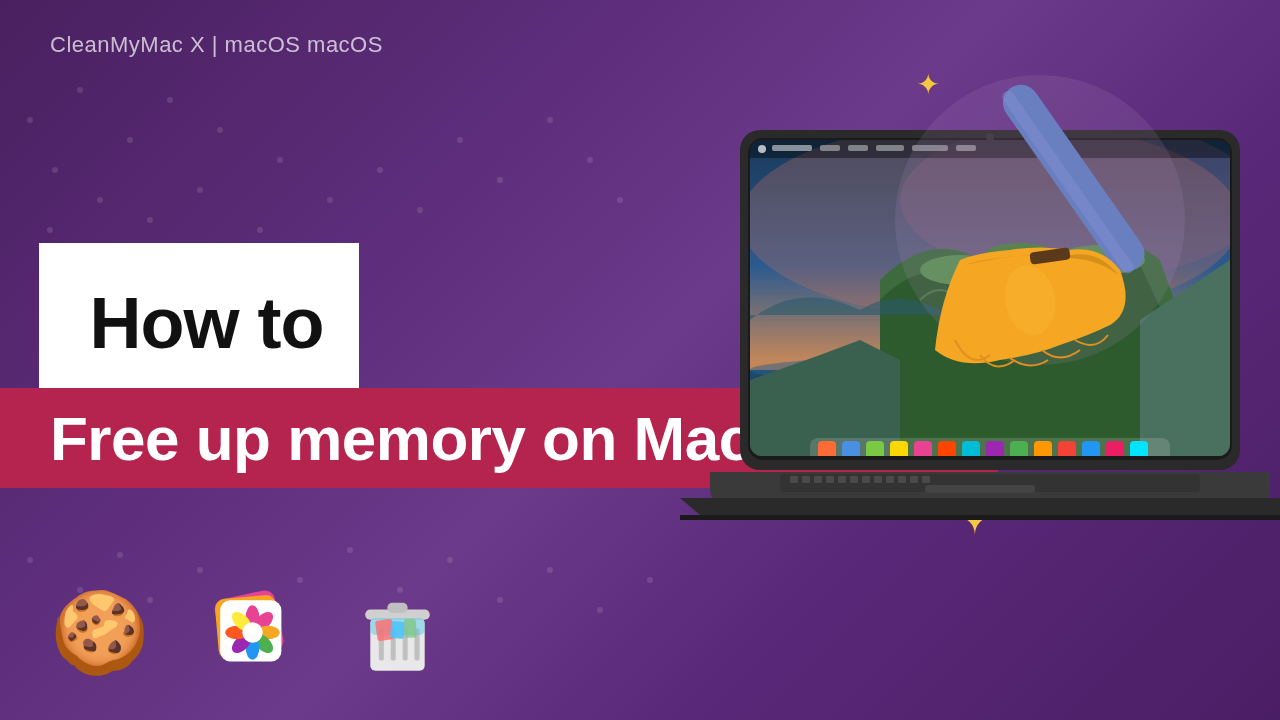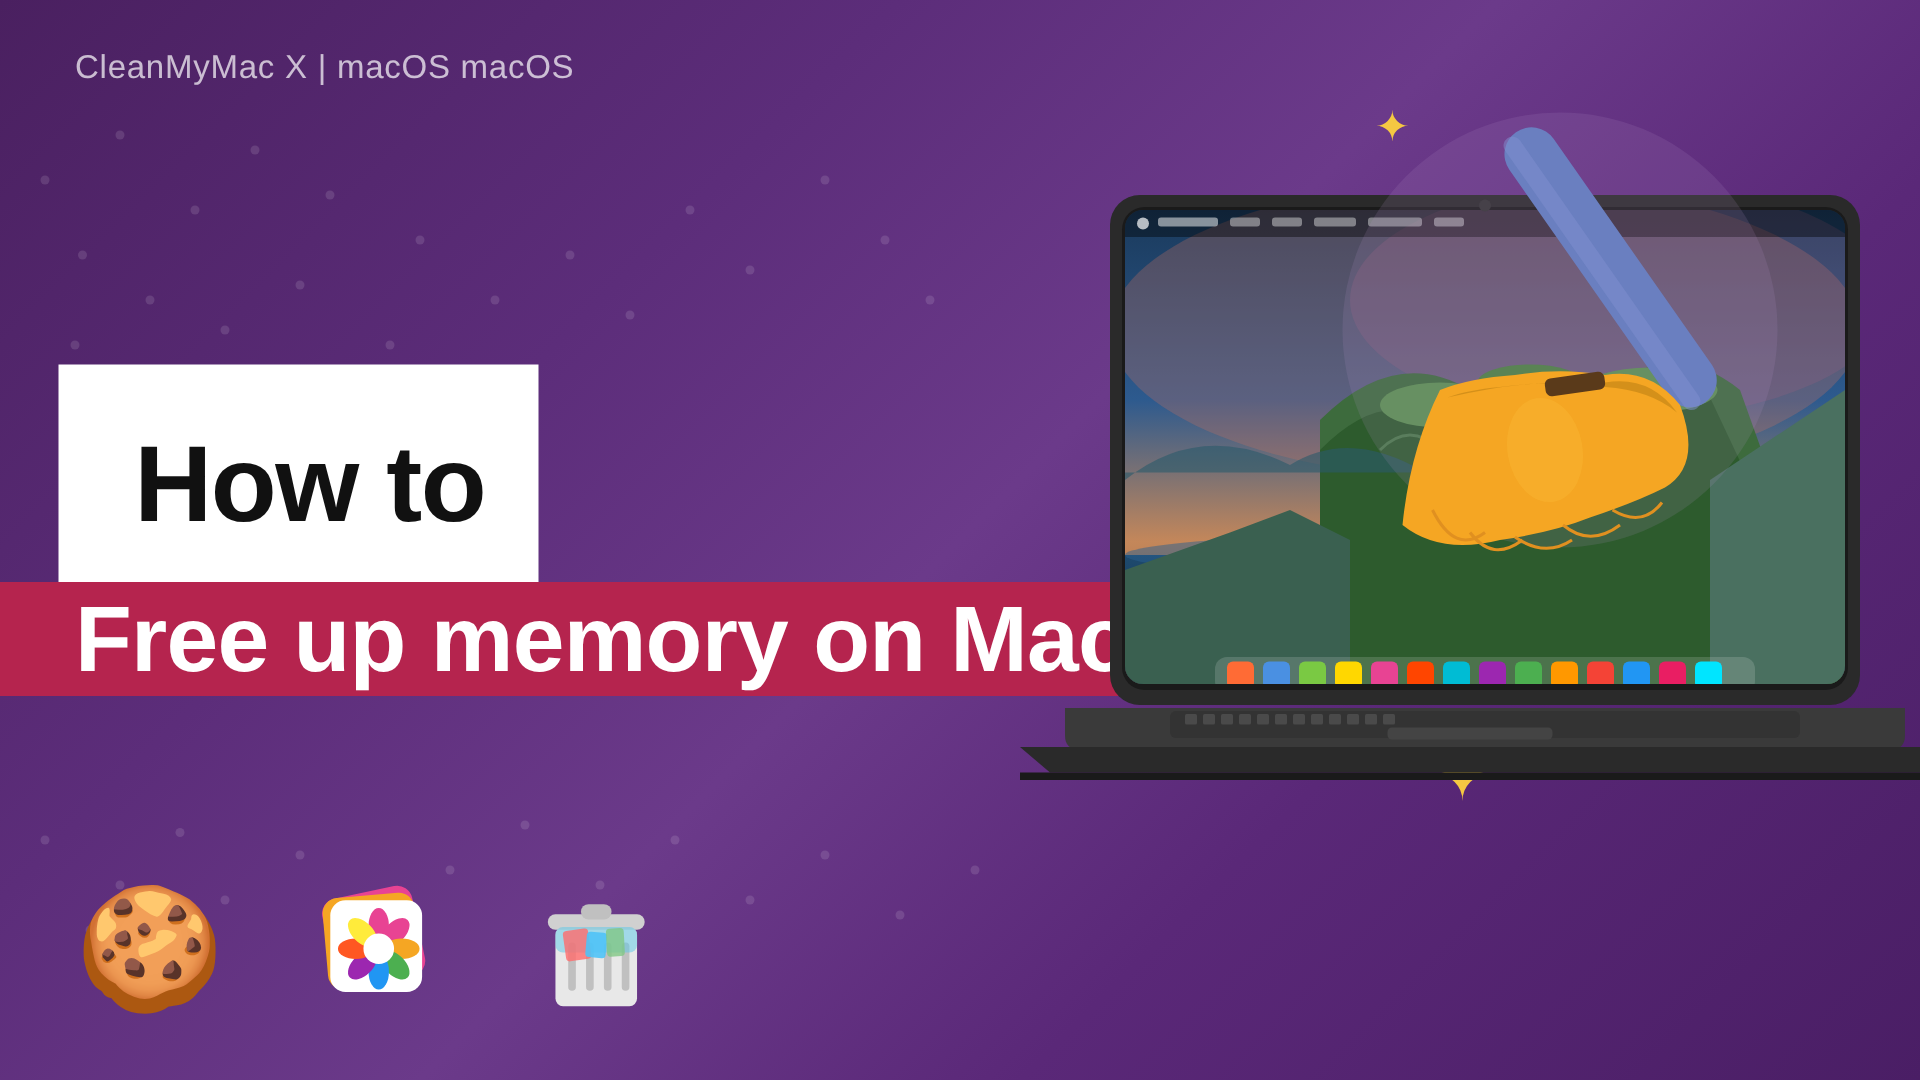--- a/index.html
+++ b/index.html
@@ -60,21 +60,21 @@
       color: #111;
       letter-spacing: -1px;
     }
 
     
     .memory-banner {
       position: absolute;
       top: 388px;
       left: 0px;
       width: 998px;
-      height: 76px;
+      height: 100px;
       background: #b5244e;
       display: flex;
       align-items: center;
       padding-left: 50px;
     }
 
     .memory-text {
       font-size: 62px;
       font-weight: 800;
       color: white;

